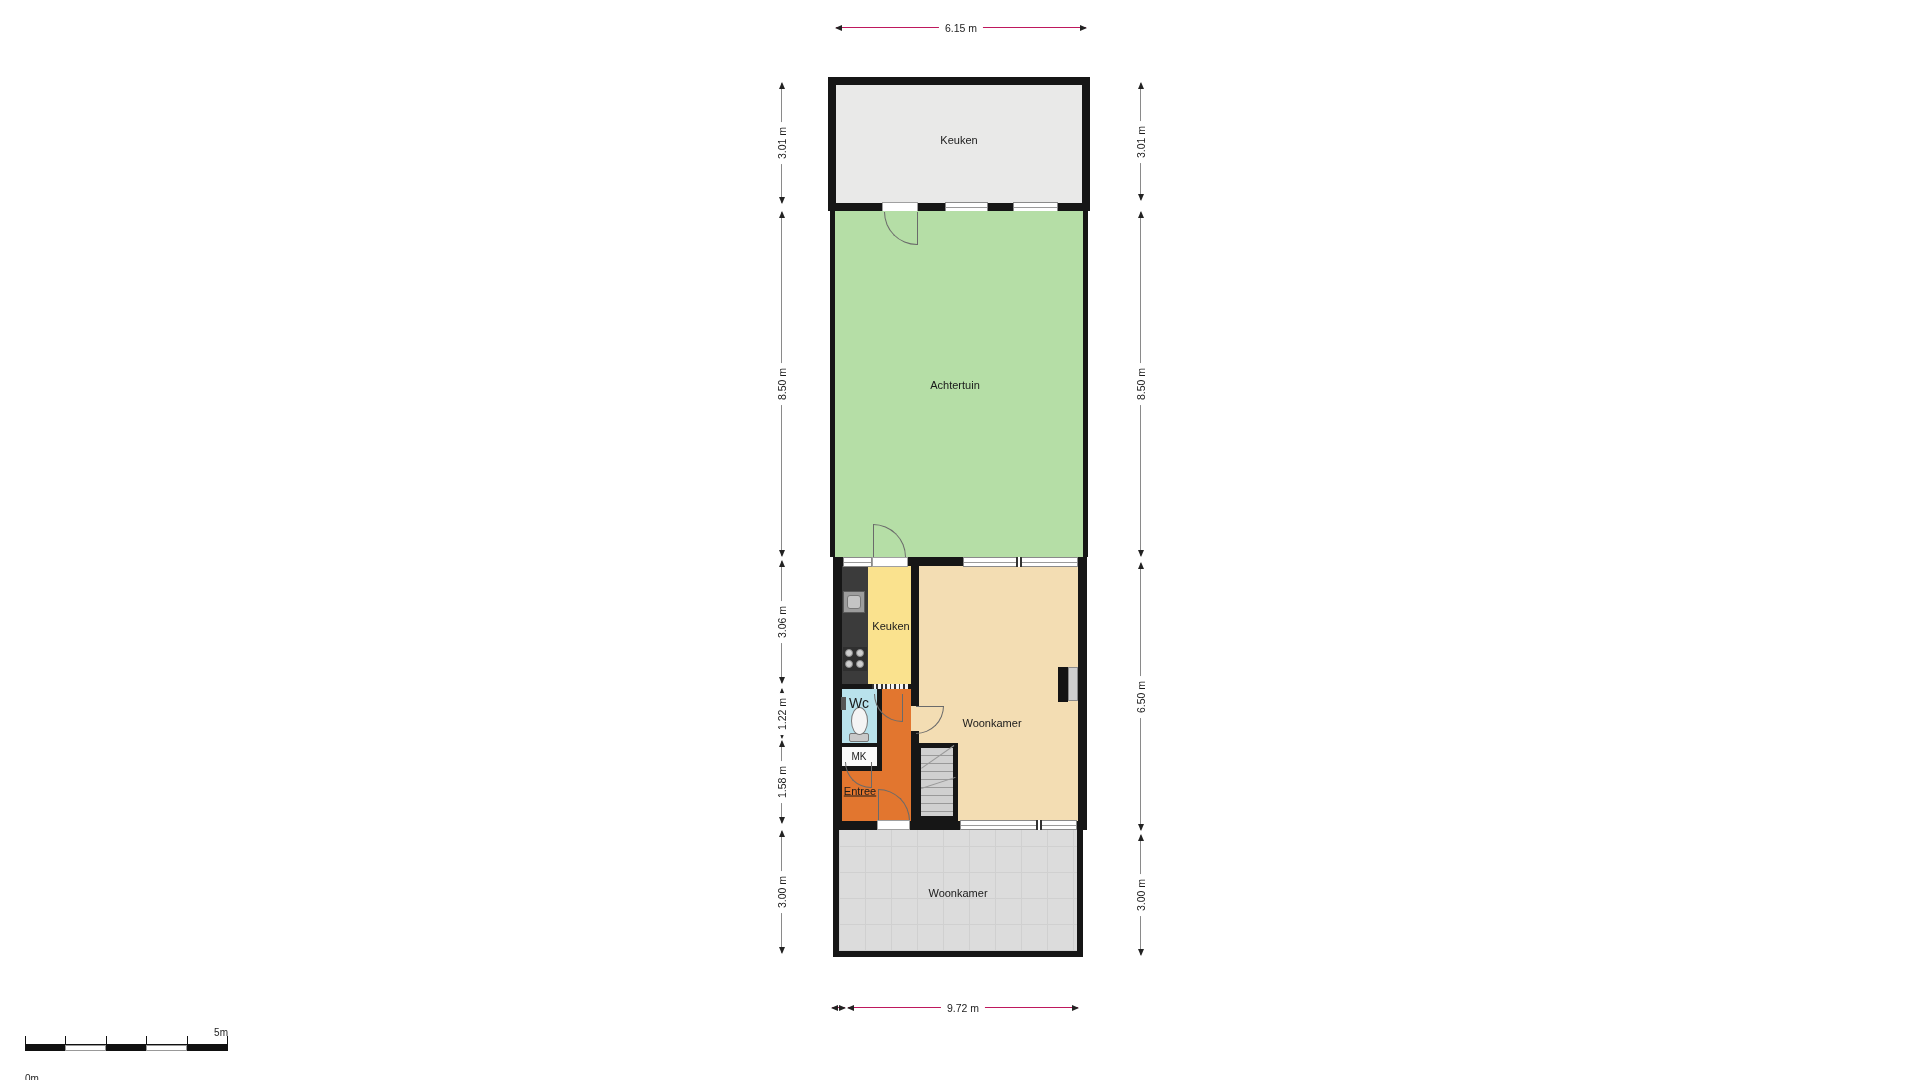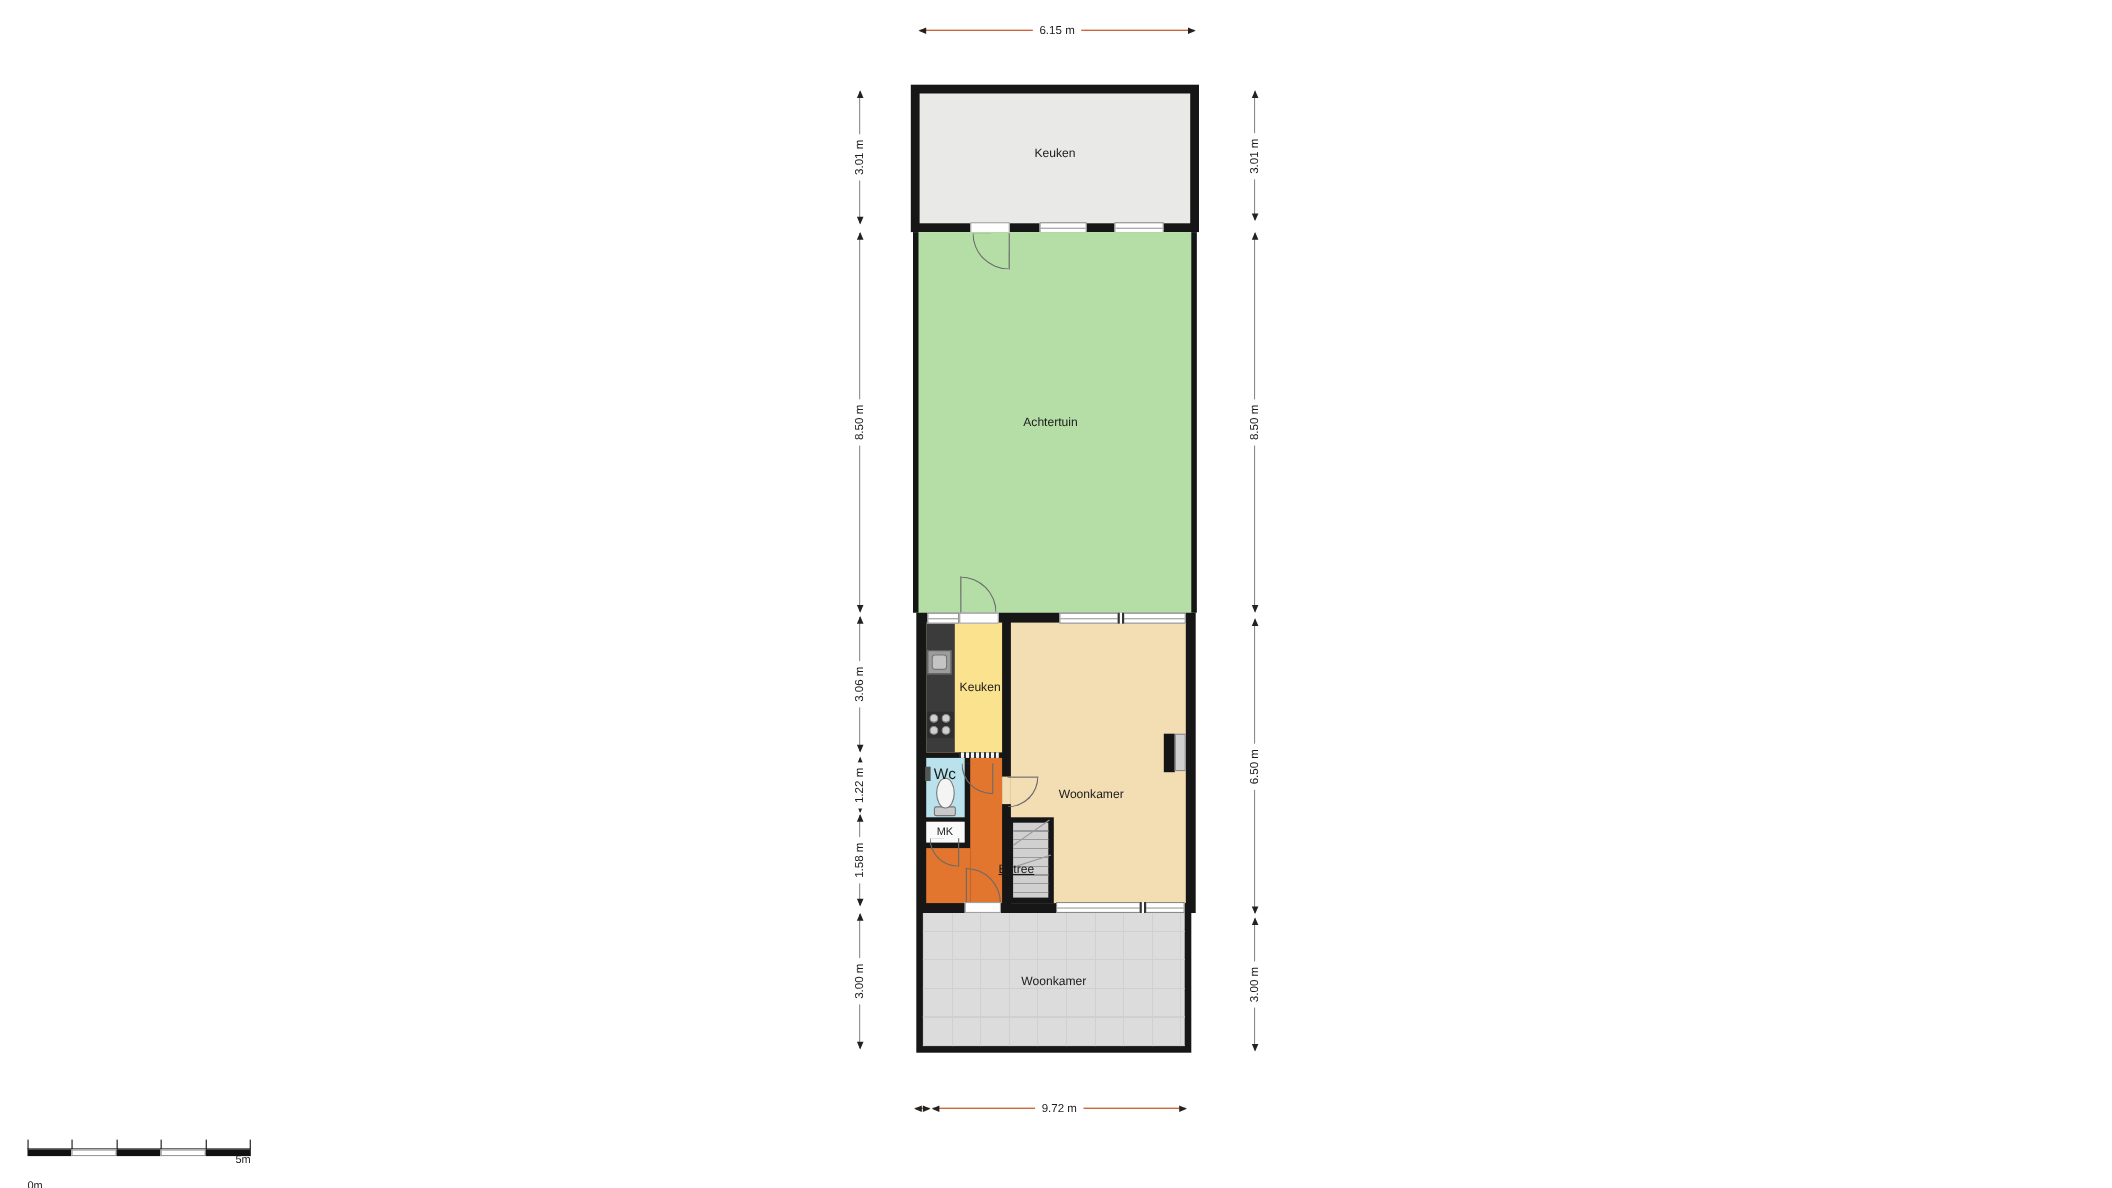--- a/index.html
+++ b/index.html
@@ -44,21 +44,21 @@
   .toilet-bowl{position:absolute;background:#f4f4f4;border:1px solid #777;border-radius:50%;box-sizing:border-box;}
   .wc-fixture{position:absolute;background:#555;}
   .stairs-outer{position:absolute;background:#161616;}
   .stairs-inner{position:absolute;background:#d0d0d0;
      background-image:repeating-linear-gradient(to bottom,transparent 0 7px,#999 7px 8px);}
   .stair-diag{position:absolute;height:1px;background:#999;transform-origin:left top;}
   .chimney-dark{position:absolute;background:#141414;}
   .chimney-light{position:absolute;background:#cfcfcf;border:1px solid #8a8a8a;box-sizing:border-box;}
   
   .vdim{position:absolute;width:1px;background:#8a8a8a;}
-  .hdim{position:absolute;height:1px;background:#c2410c;}
+  .hdim{position:absolute;height:1px;background:#be185d;}
   .ah{position:absolute;width:0;height:0;}
   .ah-up{top:-1px;left:50%;transform:translateX(-50%);
          border-left:3px solid transparent;border-right:3px solid transparent;border-bottom:7px solid #222;}
   .ah-down{bottom:-1px;left:50%;transform:translateX(-50%);
          border-left:3px solid transparent;border-right:3px solid transparent;border-top:7px solid #222;}
   .ah-left{left:-1px;top:50%;transform:translateY(-50%);
          border-top:3px solid transparent;border-bottom:3px solid transparent;border-right:7px solid #222;}
   .ah-right{right:-1px;top:50%;transform:translateY(-50%);
          border-top:3px solid transparent;border-bottom:3px solid transparent;border-left:7px solid #222;}
   .vlabel{position:absolute;top:50%;left:50%;transform:translate(-50%,-50%) rotate(-90deg);
@@ -145,21 +145,21 @@
   <div class="window" style="left:963px;top:557px;width:115px;height:10px;"></div>
   <div class="mullion" style="left:1016px;top:557px;width:6px;height:10px;"></div>
   <div class="window" style="left:960px;top:820px;width:117px;height:10px;"></div>
   <div class="mullion" style="left:1036px;top:820px;width:6px;height:10px;"></div>
   <div class="threshold" style="left:877px;top:820px;width:33px;height:10px;"></div>
 
   <span class="room-label" style="left:891px;top:626px;">Keuken</span>
   <span class="room-label" style="left:992px;top:682px;margin-top:41px;">Woonkamer</span>
   <span class="room-label" style="left:859px;top:703px;font-size:14px;">Wc</span>
   <span class="room-label" style="left:859px;top:757px;font-size:10px;">MK</span>
-  <span class="room-label" style="left:924px;top:791px;text-decoration:underline;">Entree</span>
+  <span class="room-label" style="left:860px;top:791px;text-decoration:underline;">Entree</span>
 
   <div class="wallbox" style="left:833px;top:830px;width:250px;height:127px;"></div>
   <div class="fill fill-tiles" style="left:839px;top:830px;width:238px;height:121px;"></div>
   <span class="room-label" style="left:958px;top:893px;">Woonkamer</span>
 
   <div class="hdim" style="left:832px;top:1007px;width:13px;">
     <span class="ah ah-left"></span>
     <span class="ah ah-right"></span>
   </div>
   <div class="hdim" style="left:848px;top:1007px;width:230px;">
@@ -214,21 +214,21 @@
     <span class="ah ah-down"></span>
     <span class="vlabel">6.50 m</span>
   </div>
   <div class="vdim" style="left:1140px;top:835px;height:120px;">
     <span class="ah ah-up"></span>
     <span class="ah ah-down"></span>
     <span class="vlabel">3.00 m</span>
   </div>
 
   <span class="sb-label" style="left:25px;top:1030px;">0m</span>
-  <span class="sb-label" style="left:228px;top:1006px;transform:translateX(-100%);">5m</span>
+  <span class="sb-label" style="left:228px;top:984px;transform:translateX(-100%);">5m</span>
   <div class="sb-line" style="left:25px;top:1044px;width:203px;height:1px;"></div>
   <div class="sb-tick" style="left:25px;top:1036px;height:9px;"></div>
   <div class="sb-tick" style="left:65px;top:1036px;height:9px;"></div>
   <div class="sb-tick" style="left:106px;top:1036px;height:9px;"></div>
   <div class="sb-tick" style="left:146px;top:1036px;height:9px;"></div>
   <div class="sb-tick" style="left:187px;top:1036px;height:9px;"></div>
   <div class="sb-tick" style="left:227px;top:1036px;height:9px;"></div>
   <div class="sb-seg-dark" style="left:25px;top:1045px;width:40px;height:6px;"></div>
   <div class="sb-seg-light" style="left:65px;top:1045px;width:41px;height:6px;"></div>
   <div class="sb-seg-dark" style="left:106px;top:1045px;width:40px;height:6px;"></div>

